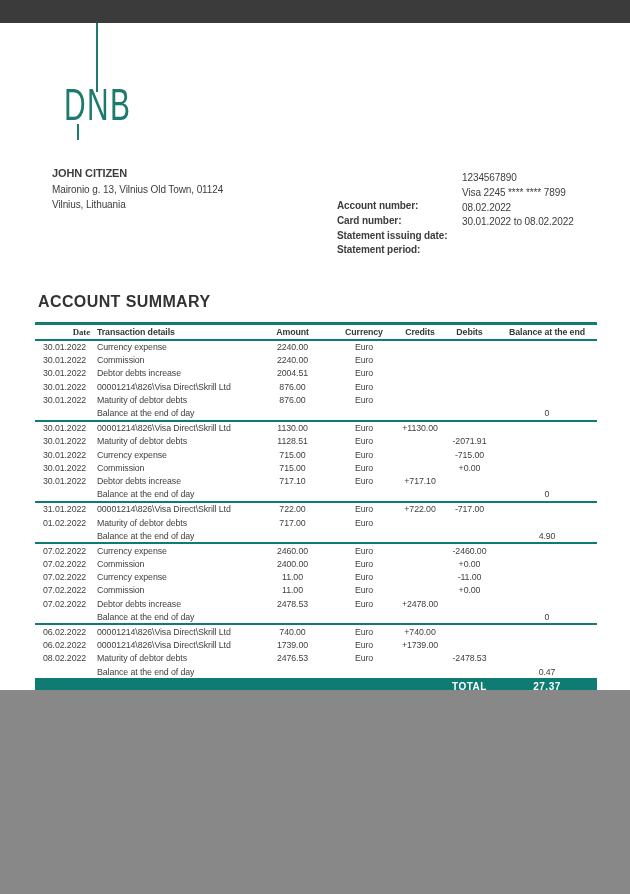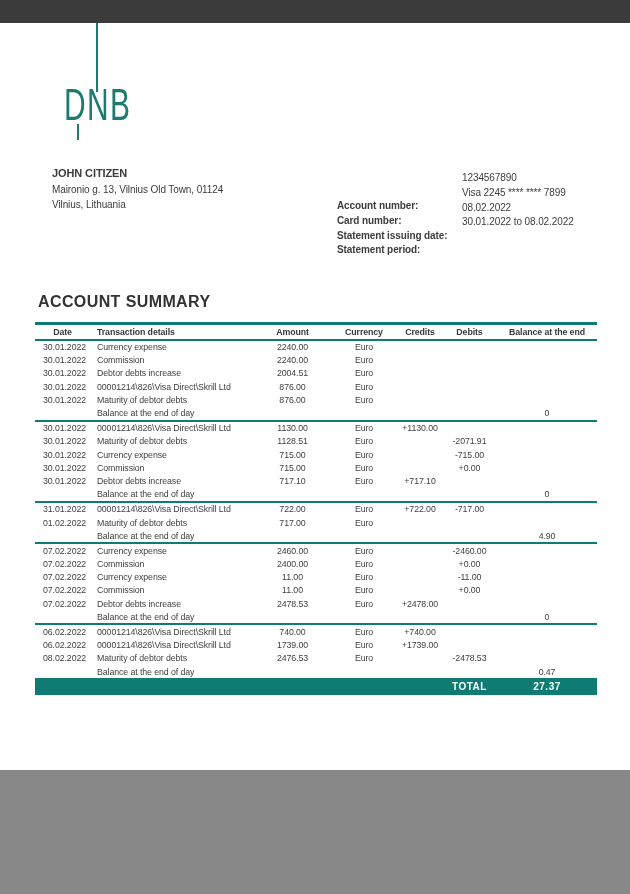--- a/index.html
+++ b/index.html
@@ -1,19 +1,19 @@
 <!DOCTYPE html>
 <html><head>
 <meta charset="utf-8">
 <style>
   * { margin:0; padding:0; box-sizing:border-box; }
   html,body { background:#888; }
   body { font-family:"Liberation Sans", sans-serif; }
   .page {
-    position:relative; width:630px; height:770px;
+    position:relative; width:630px; height:690px;
     background:#ffffff; overflow:hidden; margin:0 auto;
     color:#404040;
   }
   
   .topbar { position:absolute; left:0; top:0; width:630px; height:23px; background:#3b3b3b; }
 
   
   .logo-line-top { position:absolute; left:96px; top:23px; width:2px; height:69px; background:#1d7a6e; }
   .logo-line-bottom { position:absolute; left:77px; top:124px; width:2px; height:16px; background:#1d7a6e; }
   .logo-text {
@@ -42,21 +42,21 @@
   .group-sep { height:2px; background:#0f7c74; }
   .t-header, .t-row {
     display:grid;
     grid-template-columns:55px 165px 75px 68px 44px 55px 100px;
     align-items:center;
   }
   .t-header { height:14px; font-weight:700; color:#383838; }
   .t-row { height:13.2px; }
   .t-cell { white-space:nowrap; overflow:visible; text-align:center; }
   .c-date { text-align:left; padding-left:8px; }
-  .t-header .c-date { text-align:center; padding-left:0; }
+  .t-header .c-date { text-align:right; padding-left:0;font-family:Liberation Serif, serif; }
   .c-details { text-align:left; padding-left:7px; }
   .t-total {
     height:17px; background:#0f7c74; color:#ffffff;
     display:grid; grid-template-columns:55px 165px 75px 68px 44px 55px 100px;
     align-items:center; font-weight:700; font-size:10px; letter-spacing:0.5px;
   }
   .t-total .tt-label { grid-column:6; text-align:center; }
   .t-total .tt-value { grid-column:7; text-align:center; }
 
   

